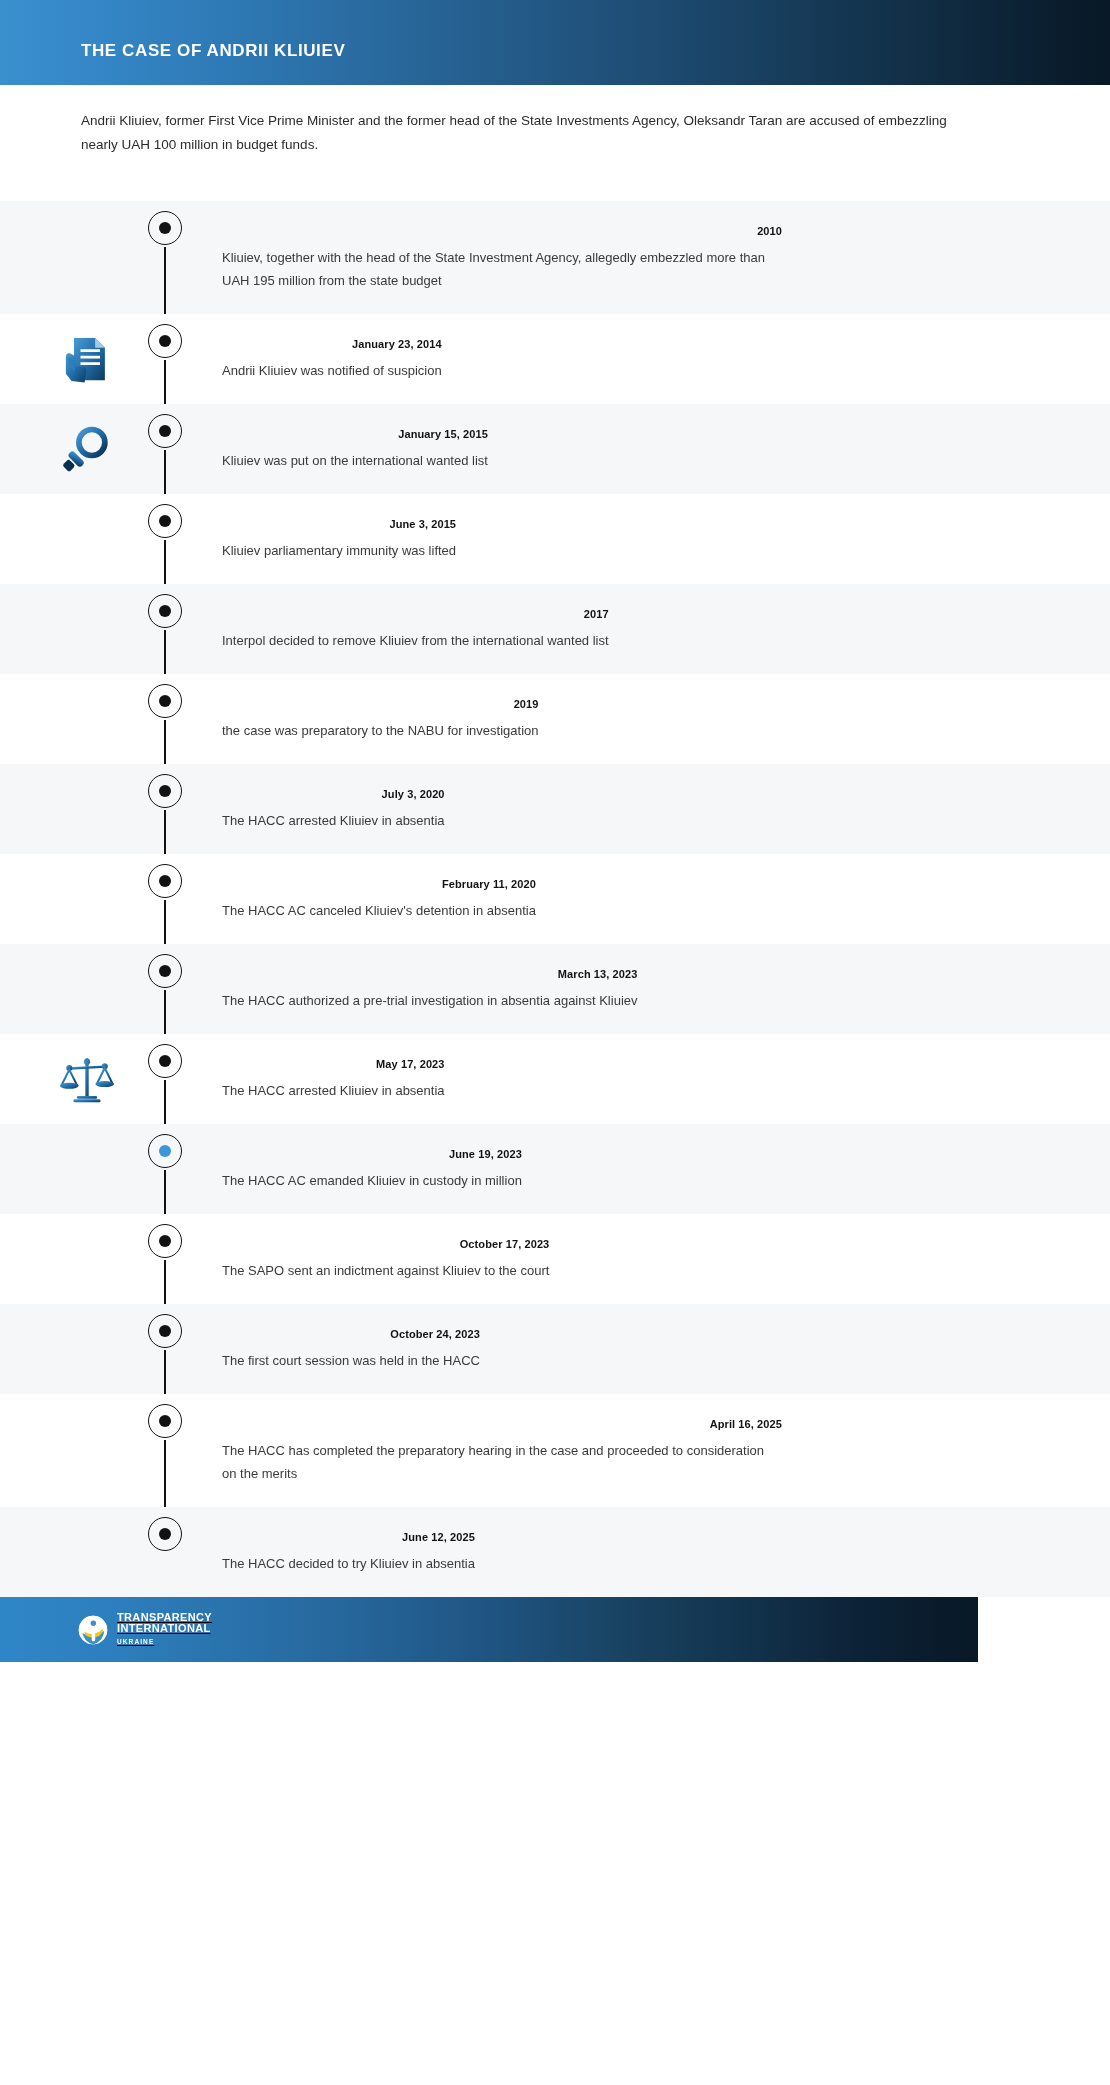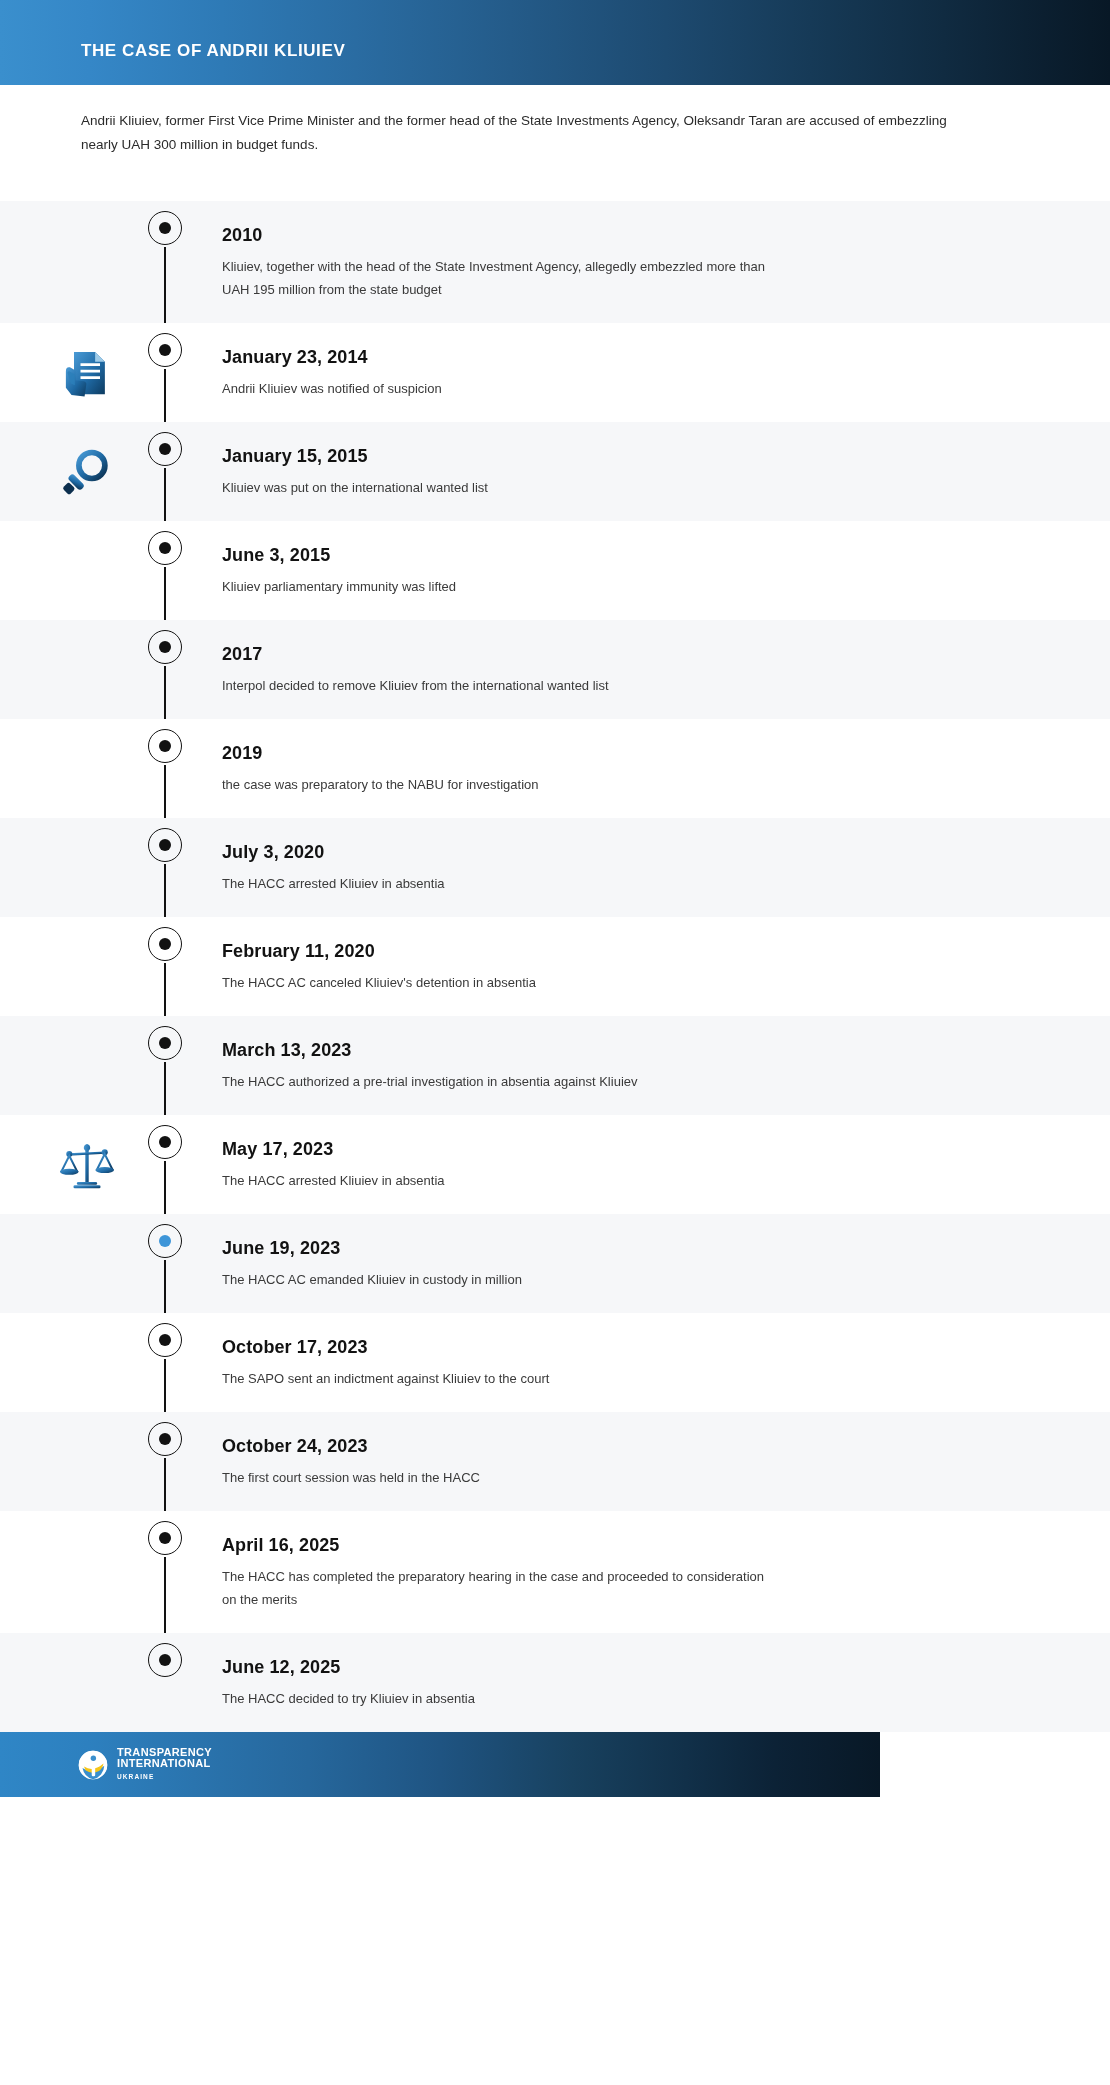--- a/index.html
+++ b/index.html
@@ -136,53 +136,55 @@
     width: 1.4px;
     background: #121212;
   }
 
   .tl-body {
     margin-left: 222px;
     padding-right: 90px;
     padding-top: 2px;
   }
   .tl-date {
-    font-size: 18px;
+    font-size: 11px;
     font-weight: bold;
     color: #121212;
     letter-spacing: 0.1px;
     margin-bottom: 9px;
+    text-align: right;
   }
   .tl-desc {
     font-size: 13px;
     line-height: 23px;
     color: #3a3a3a;
     max-width: 560px;
   }
 
   
   .icon-svg { display: block; }
 
   
   .footer {
     position: relative;
     height: 65px;
-    width: 880px;
+    width: 978px;
     background: linear-gradient(90deg,
         #2f86c6 0%,
         #2d80bf 10%,
         #2a74ae 22%,
         #26679c 35%,
         #1f5482 50%,
         #18415f 65%,
         #113049 78%,
         #0c2236 88%,
         #081826 100%);
     display: flex;
     align-items: center;
+    text-decoration: underline;
   }
   .footer-logo {
     display: flex;
     align-items: center;
     margin-left: 78px;
     gap: 9px;
   }
   .footer-logo-mark { width: 30px; height: 30px; display:block; }
   .footer-logo-text {
     color: #ffffff;
@@ -206,21 +208,21 @@
 </head>
 <body>
 
 <div id="page">
 
   <div class="header">
     <div class="header-title">THE CASE OF ANDRII KLIUIEV</div>
   </div>
 
   <div class="intro">
-    <div class="intro-lead">Andrii Kliuiev, former First Vice Prime Minister and the former head of the State Investments Agency, Oleksandr Taran are accused of embezzling nearly UAH 300 million in budget funds.</div>
+    <div class="intro-lead">Andrii Kliuiev, former First Vice Prime Minister and the former head of the State Investments Agency, Oleksandr Taran are accused of embezzling nearly UAH 100 million in budget funds.</div>
   </div>
 
   <div class="timeline" id="timeline">
       <div class="tl-row alt">
         <div class="tl-inner">
           <div class="tl-line" style="top: 46px; bottom: -24px;"></div>
           <div class="tl-marker">
             <div class="ring"></div>
             <div class="dot"></div>
           </div>

